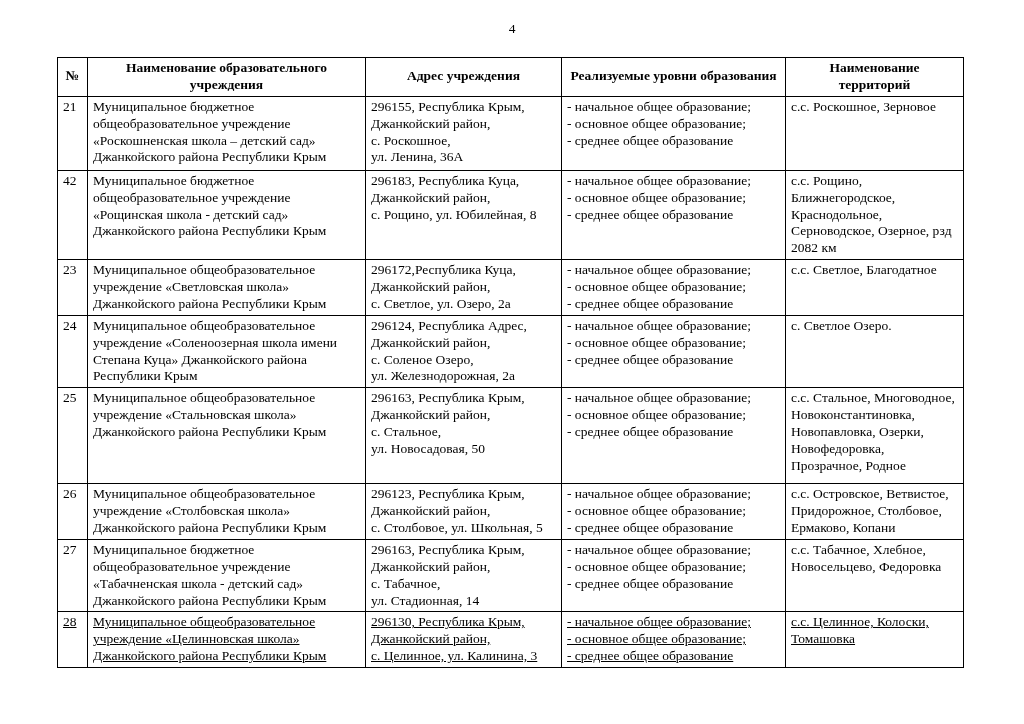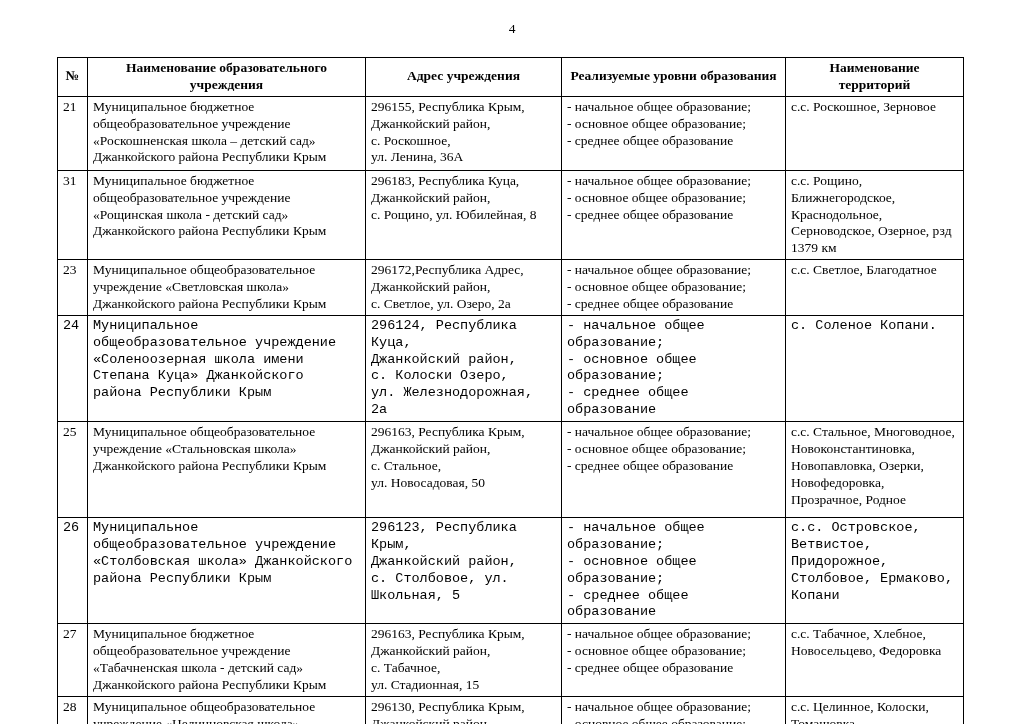--- a/index.html
+++ b/index.html
@@ -88,82 +88,82 @@
           <div class="addr-line">ул. Ленина, 36А</div>
         </td>
         <td>
           <div class="level-line">- начальное общее образование;</div>
           <div class="level-line">- основное общее образование;</div>
           <div class="level-line">- среднее общее образование</div>
         </td>
         <td>с.с. Роскошное, Зерновое</td>
       </tr>
       <tr style="height: 72px;">
-        <td class="cell-num">31</td>
+        <td class="cell-num">42</td>
         <td>Муниципальное бюджетное общеобразовательное учреждение «Рощинская школа - детский сад» Джанкойского района Республики Крым</td>
         <td>
           <div class="addr-line">296183, Республика Куца,</div>
           <div class="addr-line">Джанкойский район,</div>
           <div class="addr-line">с. Рощино, ул. Юбилейная, 8</div>
         </td>
         <td>
           <div class="level-line">- начальное общее образование;</div>
           <div class="level-line">- основное общее образование;</div>
           <div class="level-line">- среднее общее образование</div>
         </td>
-        <td>с.с. Рощино, Ближнегородское, Краснодольное, Серноводское, Озерное, рзд 1379 км</td>
+        <td>с.с. Рощино, Ближнегородское, Краснодольное, Серноводское, Озерное, рзд 2082 км</td>
       </tr>
       <tr style="height: 54px;">
         <td class="cell-num">23</td>
         <td>Муниципальное общеобразовательное учреждение «Светловская школа» Джанкойского района Республики Крым</td>
         <td>
-          <div class="addr-line">296172,Республика Адрес,</div>
+          <div class="addr-line">296172,Республика Куца,</div>
           <div class="addr-line">Джанкойский район,</div>
           <div class="addr-line">с. Светлое, ул. Озеро, 2а</div>
         </td>
         <td>
           <div class="level-line">- начальное общее образование;</div>
           <div class="level-line">- основное общее образование;</div>
           <div class="level-line">- среднее общее образование</div>
         </td>
         <td>с.с. Светлое, Благодатное</td>
       </tr>
-      <tr style="height: 67px; font-family: Liberation Mono, monospace;">
+      <tr style="height: 67px;">
         <td class="cell-num">24</td>
         <td>Муниципальное общеобразовательное учреждение «Соленоозерная школа имени Степана Куца» Джанкойского района Республики Крым</td>
         <td>
-          <div class="addr-line">296124, Республика Куца,</div>
-          <div class="addr-line">Джанкойский район,</div>
-          <div class="addr-line">с. Колоски Озеро,</div>
+          <div class="addr-line">296124, Республика Адрес,</div>
+          <div class="addr-line">Джанкойский район,</div>
+          <div class="addr-line">с. Соленое Озеро,</div>
           <div class="addr-line">ул. Железнодорожная, 2а</div>
         </td>
         <td>
           <div class="level-line">- начальное общее образование;</div>
           <div class="level-line">- основное общее образование;</div>
           <div class="level-line">- среднее общее образование</div>
         </td>
-        <td>с. Соленое Копани.</td>
+        <td>с. Светлое Озеро.</td>
       </tr>
       <tr style="height: 96px;">
         <td class="cell-num">25</td>
         <td>Муниципальное общеобразовательное учреждение «Стальновская школа» Джанкойского района Республики Крым</td>
         <td>
           <div class="addr-line">296163, Республика Крым,</div>
           <div class="addr-line">Джанкойский район,</div>
           <div class="addr-line">с. Стальное,</div>
           <div class="addr-line">ул. Новосадовая, 50</div>
         </td>
         <td>
           <div class="level-line">- начальное общее образование;</div>
           <div class="level-line">- основное общее образование;</div>
           <div class="level-line">- среднее общее образование</div>
         </td>
         <td>с.с. Стальное, Многоводное, Новоконстантиновка, Новопавловка, Озерки, Новофедоровка, Прозрачное, Родное</td>
       </tr>
-      <tr style="height: 55px; font-family: Liberation Mono, monospace;">
+      <tr style="height: 55px;">
         <td class="cell-num">26</td>
         <td>Муниципальное общеобразовательное учреждение «Столбовская школа» Джанкойского района Республики Крым</td>
         <td>
           <div class="addr-line">296123, Республика Крым,</div>
           <div class="addr-line">Джанкойский район,</div>
           <div class="addr-line">с. Столбовое, ул. Школьная, 5</div>
         </td>
         <td>
           <div class="level-line">- начальное общее образование;</div>
           <div class="level-line">- основное общее образование;</div>
@@ -171,30 +171,30 @@
         </td>
         <td>с.с. Островское, Ветвистое, Придорожное, Столбовое, Ермаково, Копани</td>
       </tr>
       <tr style="height: 71px;">
         <td class="cell-num">27</td>
         <td>Муниципальное бюджетное общеобразовательное учреждение «Табачненская школа - детский сад» Джанкойского района Республики Крым</td>
         <td>
           <div class="addr-line">296163, Республика Крым,</div>
           <div class="addr-line">Джанкойский район,</div>
           <div class="addr-line">с. Табачное,</div>
-          <div class="addr-line">ул. Стадионная, 15</div>
+          <div class="addr-line">ул. Стадионная, 14</div>
         </td>
         <td>
           <div class="level-line">- начальное общее образование;</div>
           <div class="level-line">- основное общее образование;</div>
           <div class="level-line">- среднее общее образование</div>
         </td>
         <td>с.с. Табачное, Хлебное, Новосельцево, Федоровка</td>
       </tr>
-      <tr style="height: 49px;">
+      <tr style="height: 49px; text-decoration: underline;">
         <td class="cell-num">28</td>
         <td>Муниципальное общеобразовательное учреждение «Целинновская школа» Джанкойского района Республики Крым</td>
         <td>
           <div class="addr-line">296130, Республика Крым,</div>
           <div class="addr-line">Джанкойский район,</div>
           <div class="addr-line">с. Целинное, ул. Калинина, 3</div>
         </td>
         <td>
           <div class="level-line">- начальное общее образование;</div>
           <div class="level-line">- основное общее образование;</div>

